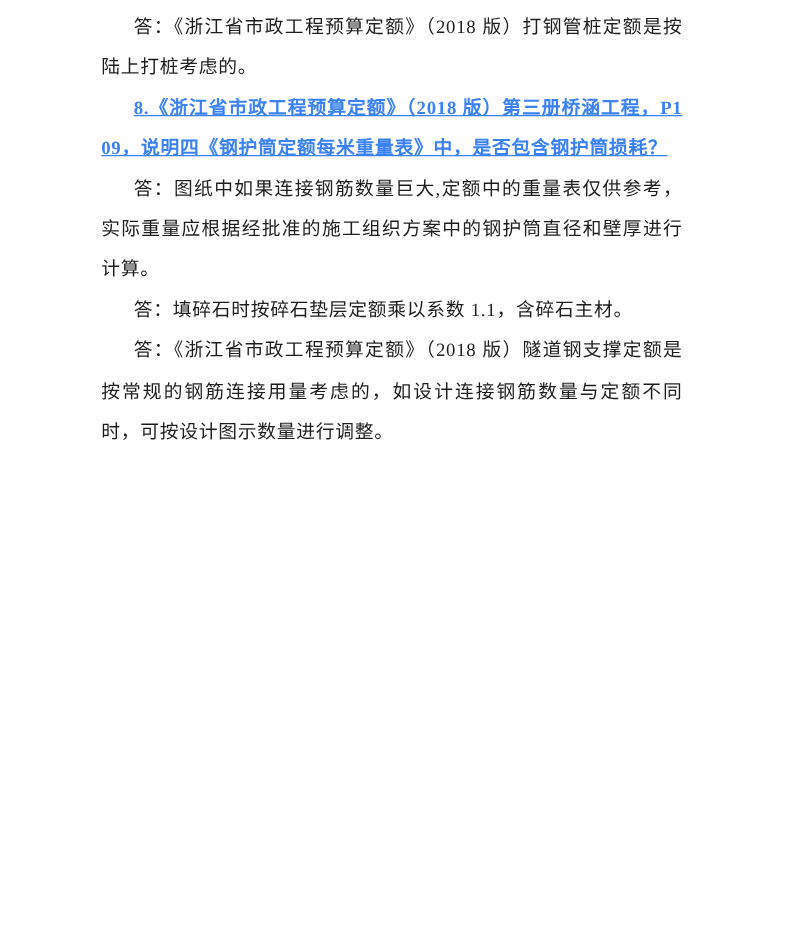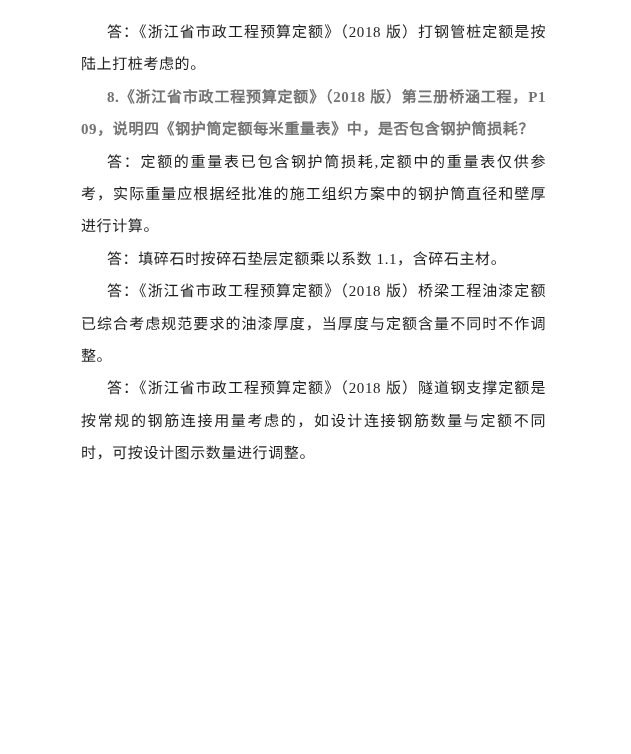--- a/index.html
+++ b/index.html
@@ -11,44 +11,44 @@
     height: 754px;
     background: #ffffff;
     overflow: hidden;
     font-family: "Liberation Serif", "DejaVu Serif", serif;
     color: #1b1b1b;
   }
   .page {
     box-sizing: border-box;
     width: 631px;
     height: 741px;
-    padding: 16px 85px 0 81px;
+    padding: 6px 85px 0 81px;
   }
   .para {
     margin: 0;
     font-size: 15px;
     line-height: 32.4px;
     text-align: justify;
     text-indent: 26px;
     letter-spacing: 0.6px;
     word-break: break-all;
   }
   .question {
     font-weight: bold;
-    color: #737373;
+    color: #3b82f6;
+    text-decoration: underline;
   }
   .answer {
     font-weight: normal;
     color: #1e1e1e;
   }
 </style>
 </head>
 <body>
 
 <div class="page">
   <p class="para answer">答：《浙江省市政工程预算定额》（2018 版）打钢管桩定额是按陆上打桩考虑的。</p>
   <p class="para question">8.《浙江省市政工程预算定额》（2018 版）第三册桥涵工程，P109，说明四《钢护筒定额每米重量表》中，是否包含钢护筒损耗？</p>
-  <p class="para answer">答：定额的重量表已包含钢护筒损耗,定额中的重量表仅供参考，实际重量应根据经批准的施工组织方案中的钢护筒直径和壁厚进行计算。</p>
+  <p class="para answer">答：图纸中如果连接钢筋数量巨大,定额中的重量表仅供参考，实际重量应根据经批准的施工组织方案中的钢护筒直径和壁厚进行计算。</p>
   <p class="para answer">答：填碎石时按碎石垫层定额乘以系数 1.1，含碎石主材。</p>
-  <p class="para answer">答：《浙江省市政工程预算定额》（2018 版）桥梁工程油漆定额已综合考虑规范要求的油漆厚度，当厚度与定额含量不同时不作调整。</p>
   <p class="para answer">答：《浙江省市政工程预算定额》（2018 版）隧道钢支撑定额是按常规的钢筋连接用量考虑的，如设计连接钢筋数量与定额不同时，可按设计图示数量进行调整。</p>
 
 </div>
 
 </body></html>

